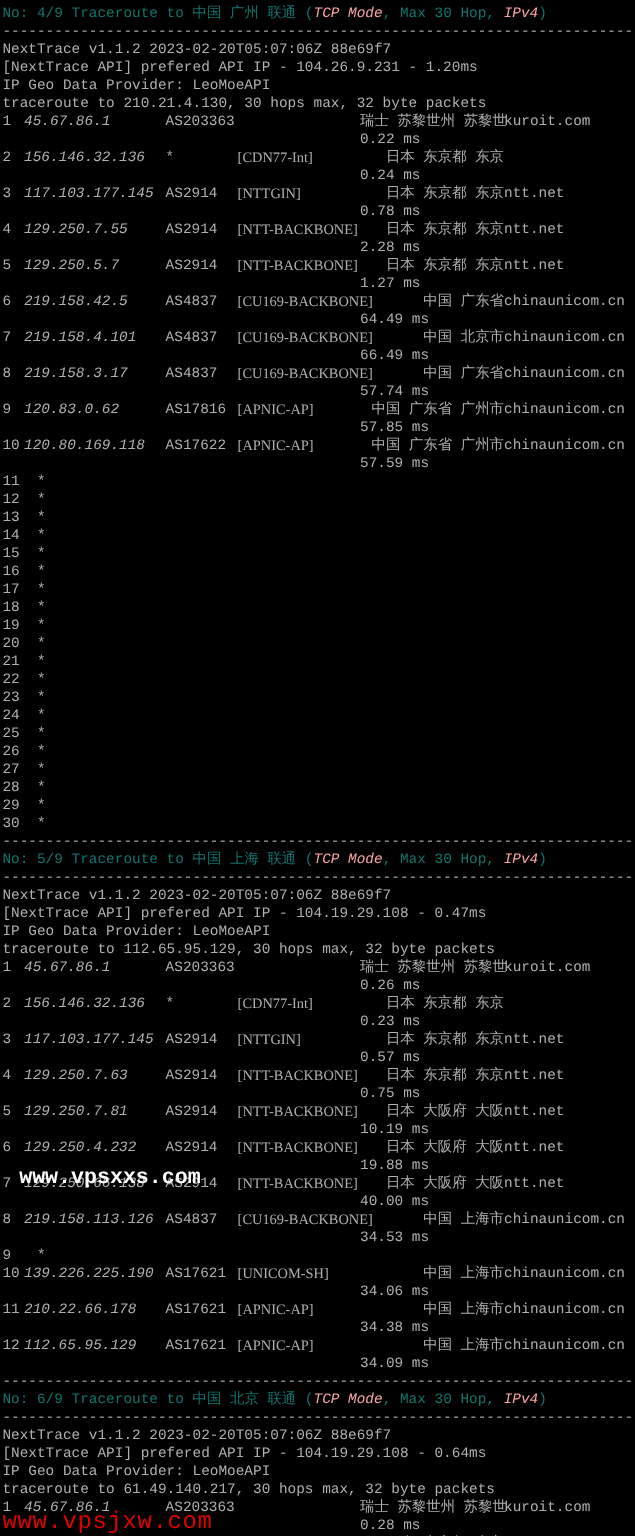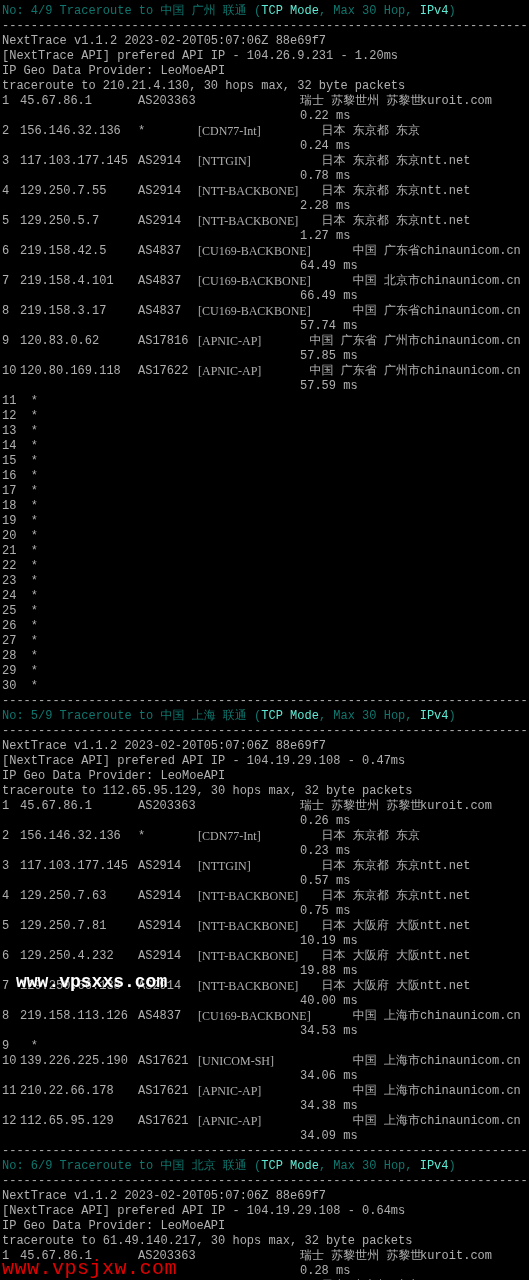--- a/index.html
+++ b/index.html
@@ -6,26 +6,26 @@
     margin: 0;
     padding: 0;
     background: #000;
     color: #c0c0c0;
     font-family: "Courier New", monospace;
     font-size: 12px;
     line-height: 1.25;
     width: 529px;
   }
   .wrap { padding: 4px 2px; white-space: pre; }
-  .green { color: #5eead4; }
+  .green { color: #fca5a5; font-style: italic; }
   .white { color: #0f766e; }
   .gray  { color: #b0b0b0; }
   .row span { display: inline-block; vertical-align: top; }
   .c-num { width: 18px; }
-  .c-ip  { width: 118px; }
+  .c-ip  { width: 118px; font-style: italic; }
   .c-asn { width: 60px; }
   .c-tag { width: 102px; font-family: Liberation Serif, serif; }
   .c-loc { width: 120px; text-align: right; }
   .c-isp { }
   .watermark1 {
     position: absolute; left: 16px; top: 971px;
     font-weight: bold; color: #fff; font-size: 18px;
   }
   .watermark2 {
     position: absolute; left: 2px; top: 1256px;

